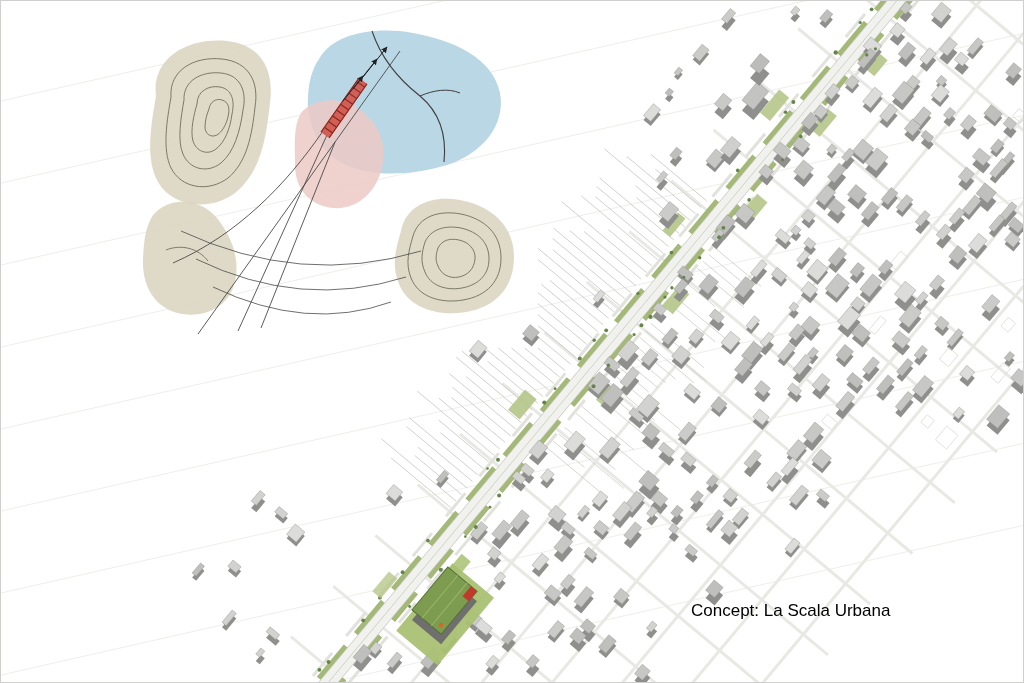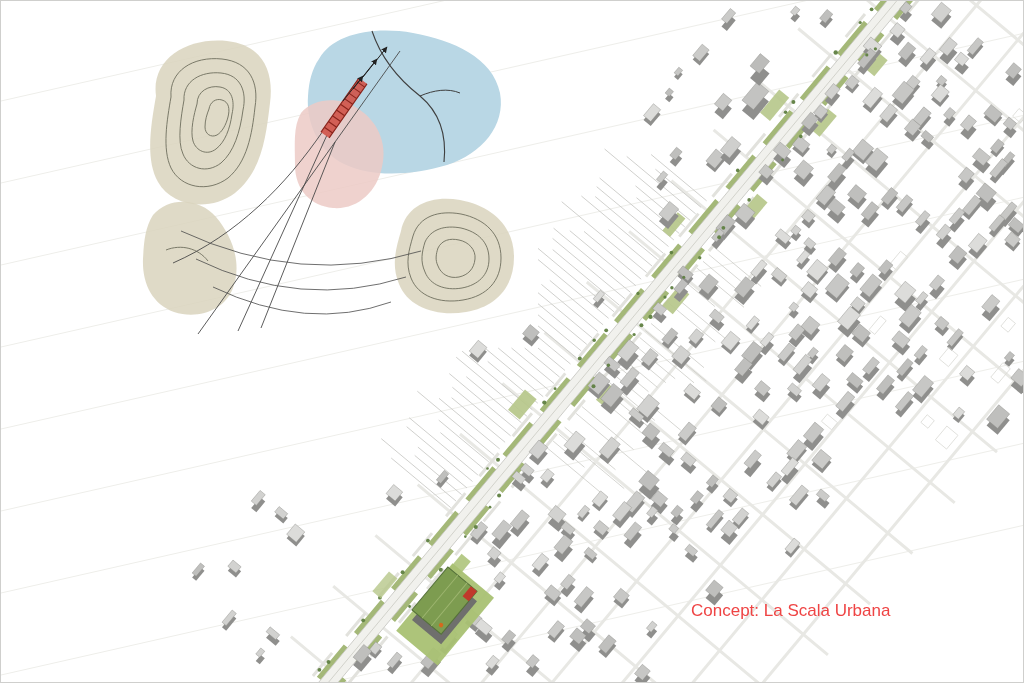--- a/index.html
+++ b/index.html
@@ -4,21 +4,21 @@
 <style>
   html,body{margin:0;padding:0;background:#ffffff;}
   .board{
     position:relative;width:1024px;height:683px;background:#ffffff;
     border:1px solid #cfcfcd;box-sizing:border-box;overflow:hidden;
     font-family:"Liberation Sans",sans-serif;
   }
   .board svg{position:absolute;left:0;top:0;}
   .caption{
     position:absolute;left:690px;top:600px;
-    font-size:17px;line-height:1.2;color:#ef4444;white-space:nowrap;
+    font-size:17px;line-height:1.2;color:#000000;white-space:nowrap;
   }
 </style>
 </head>
 <body>
 
 <div class="board">
   <svg id="scene" width="1024" height="683" viewBox="0 0 1024 683">
     <defs>
       <marker id="ah" markerWidth="7" markerHeight="7" refX="5.5" refY="3" orient="auto" markerUnits="userSpaceOnUse">
         <path d="M0,0 L6,3 L0,6 Z" fill="#222"></path>

